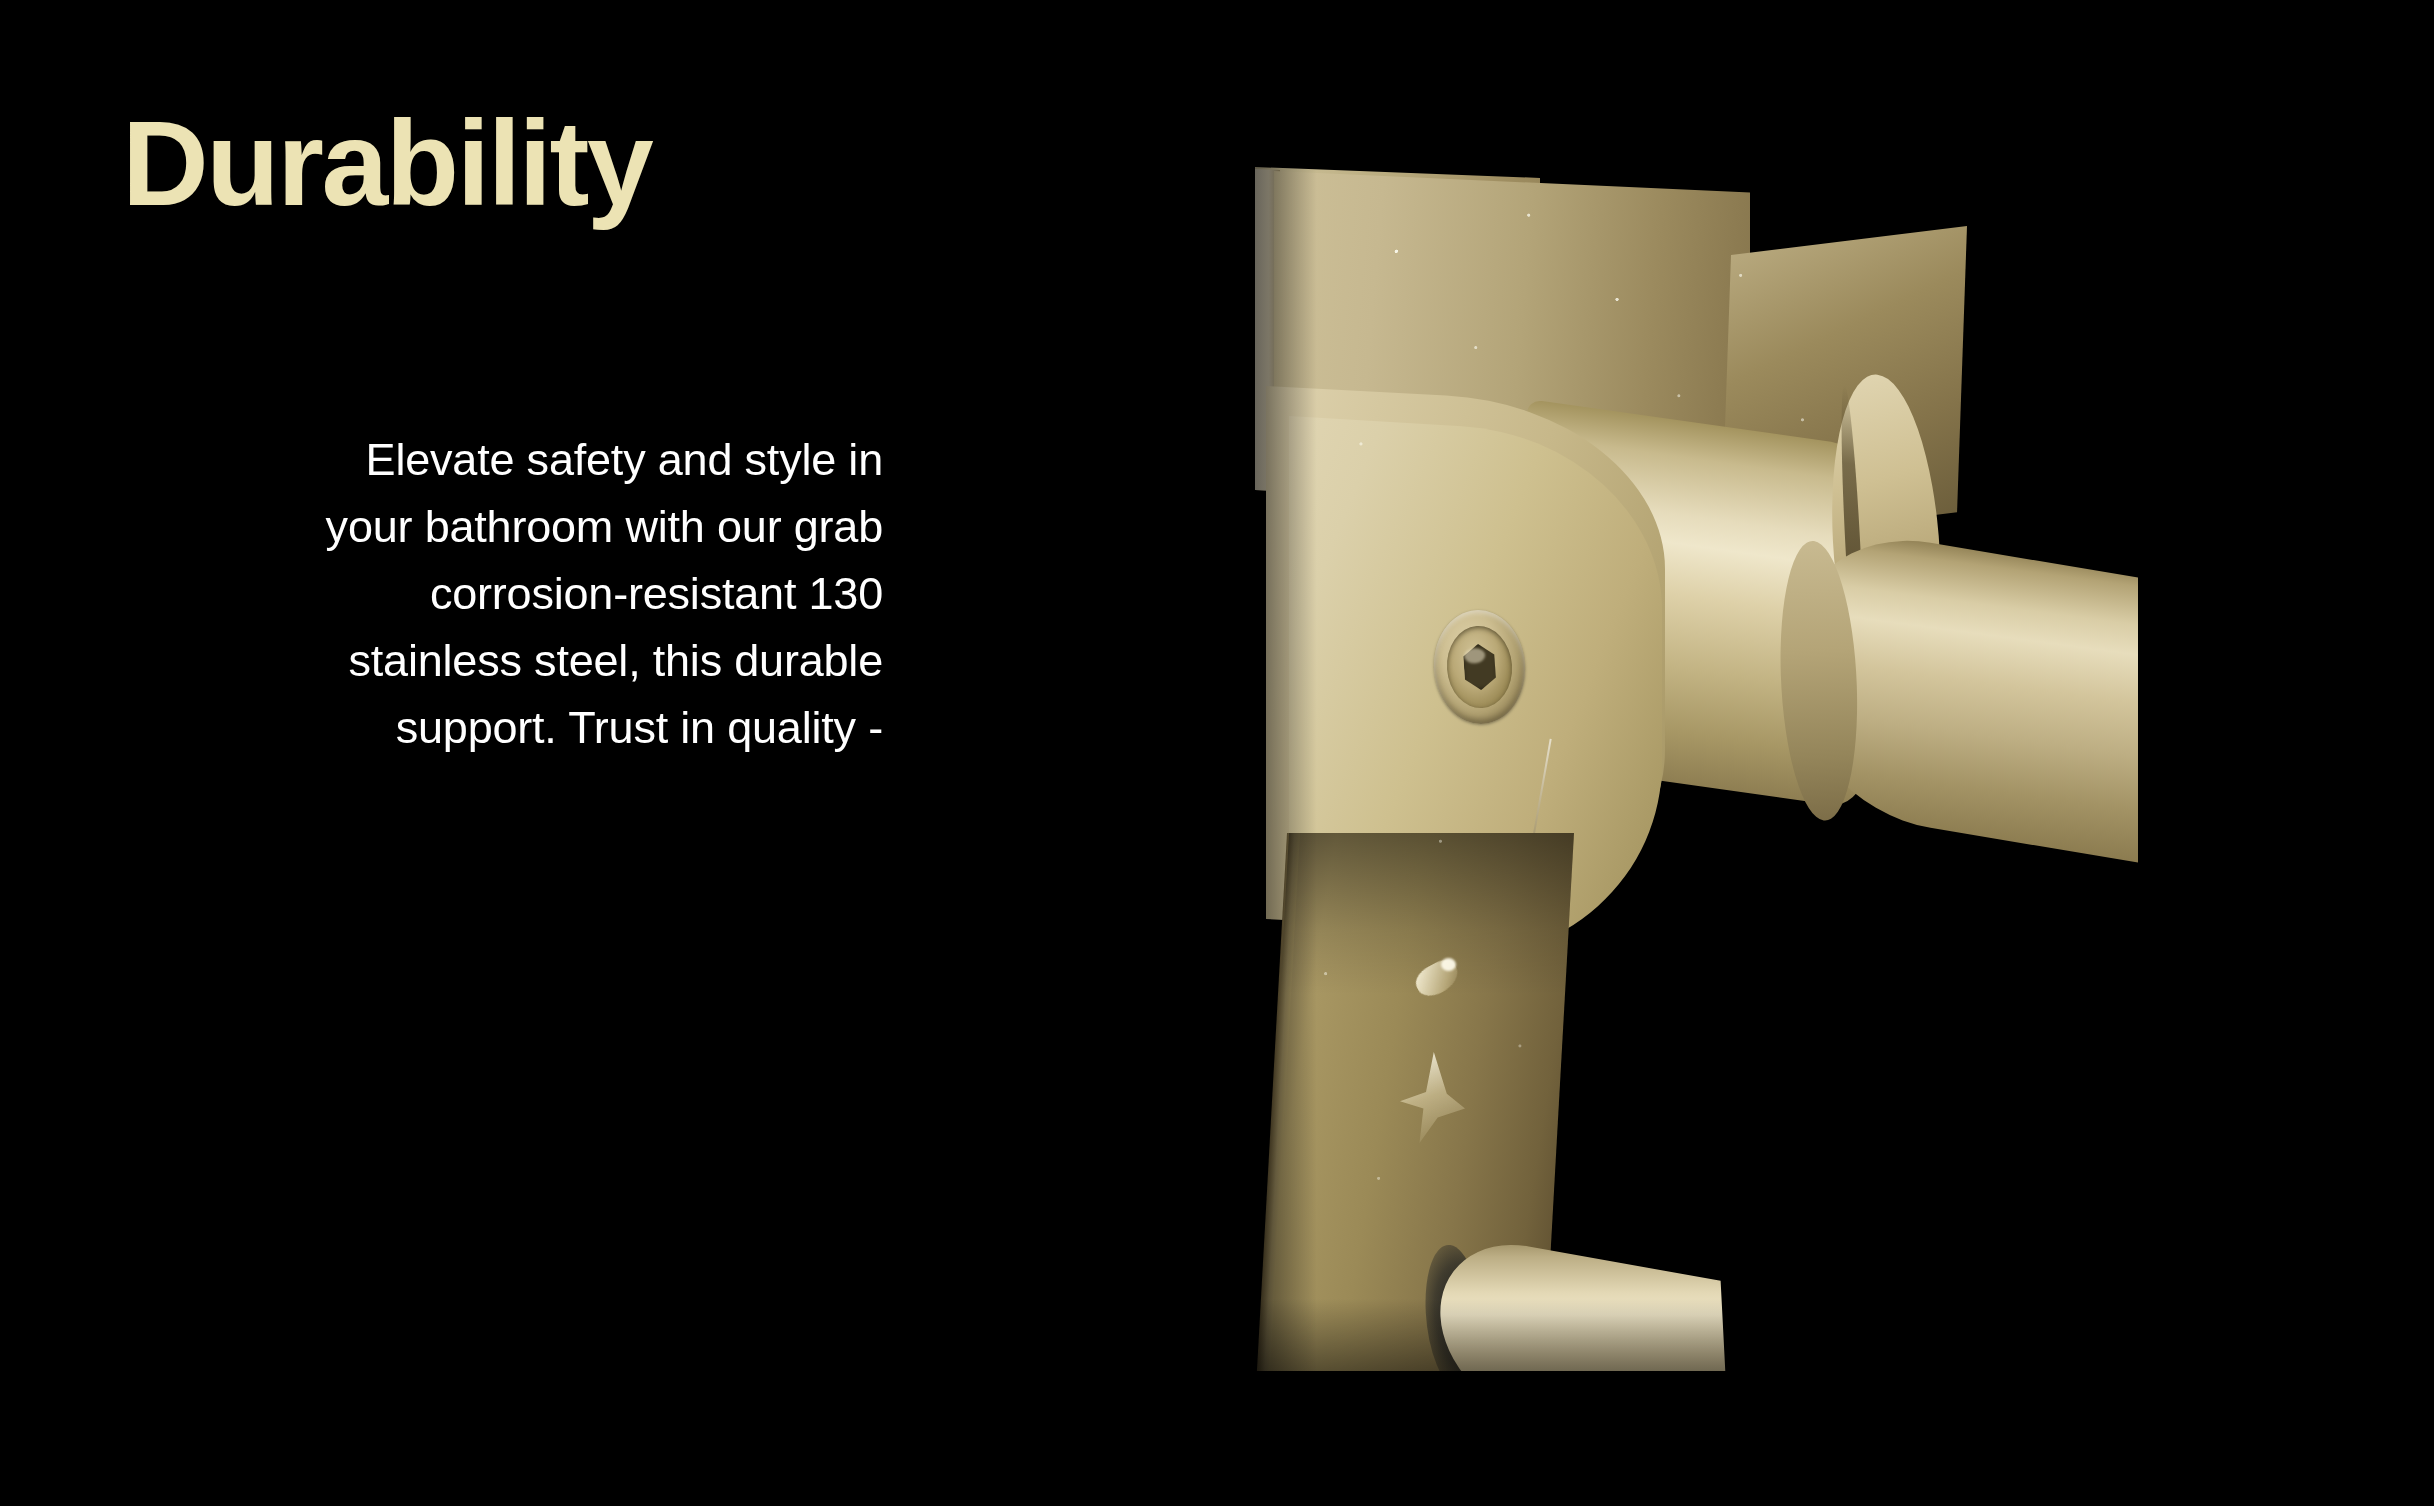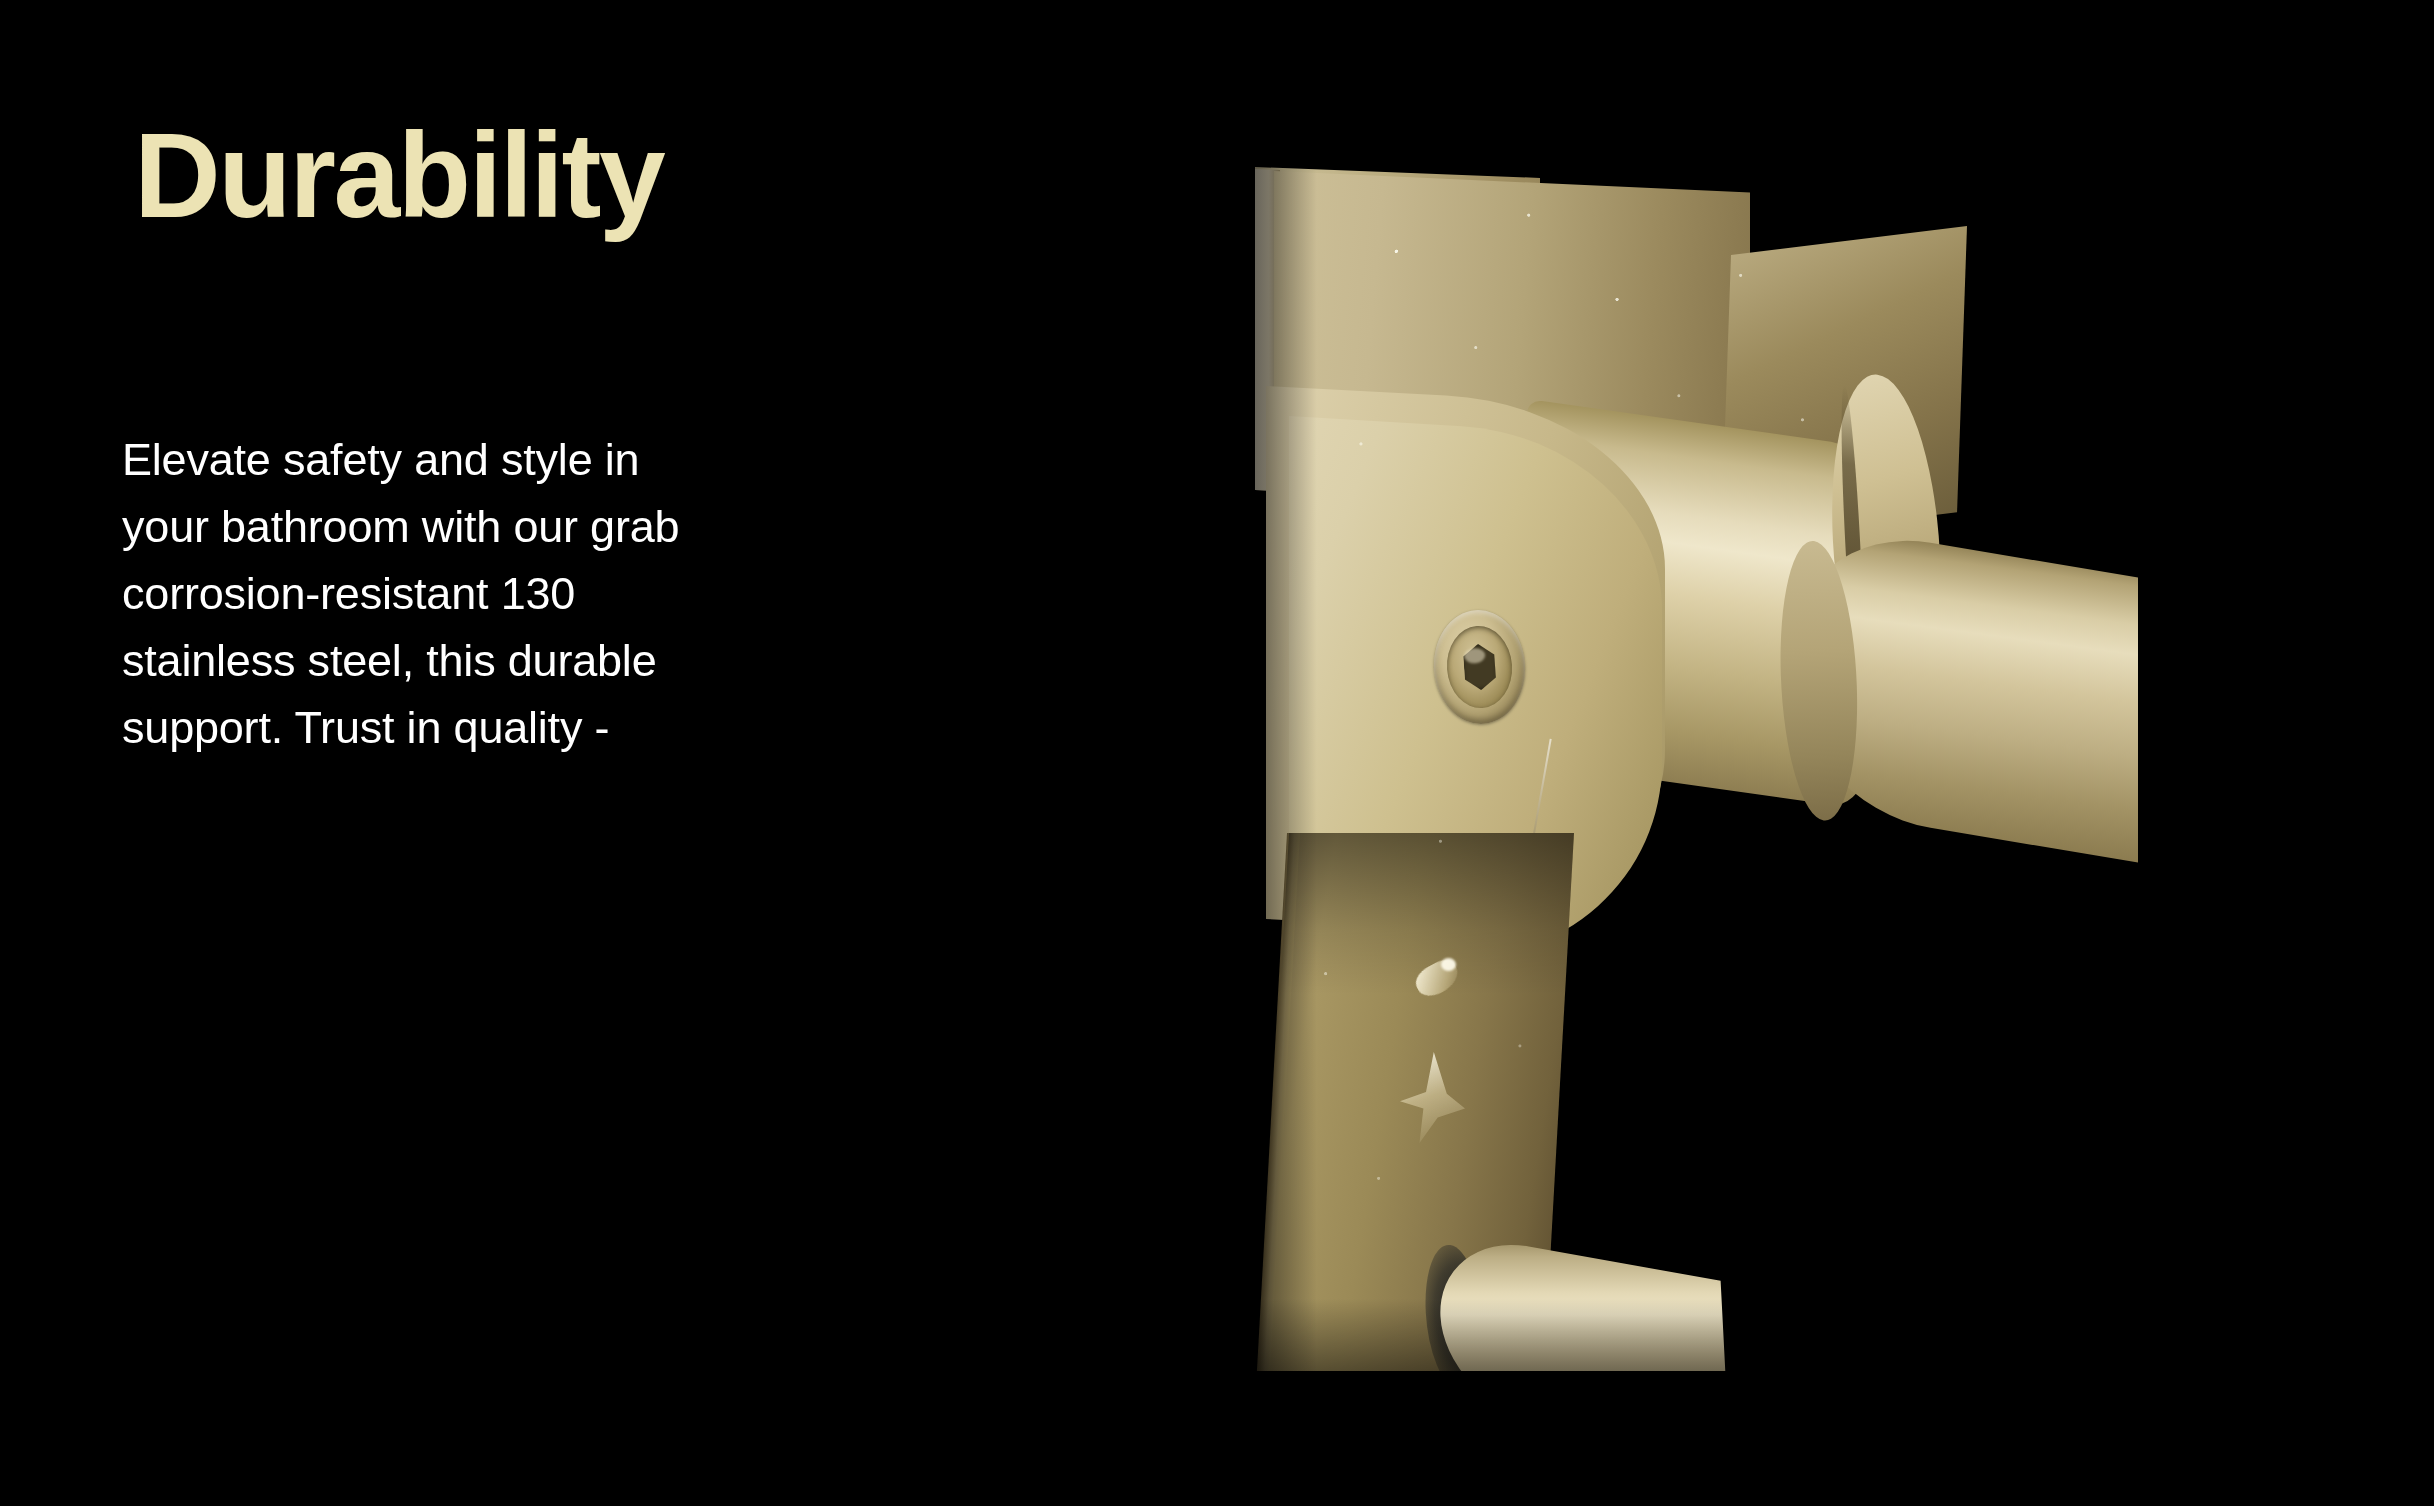--- a/index.html
+++ b/index.html
@@ -29,21 +29,21 @@
     left: 122px;
     top: 0;
     width: 875px;
     height: 1507px;
   }
 
   .headline {
     position: absolute;
     left: 0;
     top: 99px;
-    margin: 12px;
+    margin: 0;
     font-family: "Liberation Sans", sans-serif;
     font-size: 120px;
     font-weight: 700;
     letter-spacing: -2.4px;
     line-height: 1.08;
     color: #ece3b4;
     white-space: nowrap;
   }
 
   .body-copy {
@@ -52,21 +52,21 @@
     top: 426px;
     width: 761px;
     margin: 0;
     font-family: "Liberation Sans", sans-serif;
     font-size: 45px;
     font-weight: 400;
     line-height: 1.49;
     color: #ffffff;
     letter-spacing: -0.2px;
   }
-  .body-copy .ln { display: block; white-space: nowrap; }
+  .body-copy .ln { display: block; white-space: nowrap; text-align: right; }
 
   
   .photo-frame {
     position: absolute;
     left: 1255px;
     top: 167px;
     width: 883px;
     height: 1204px;
     background: #000000;
     overflow: hidden;

